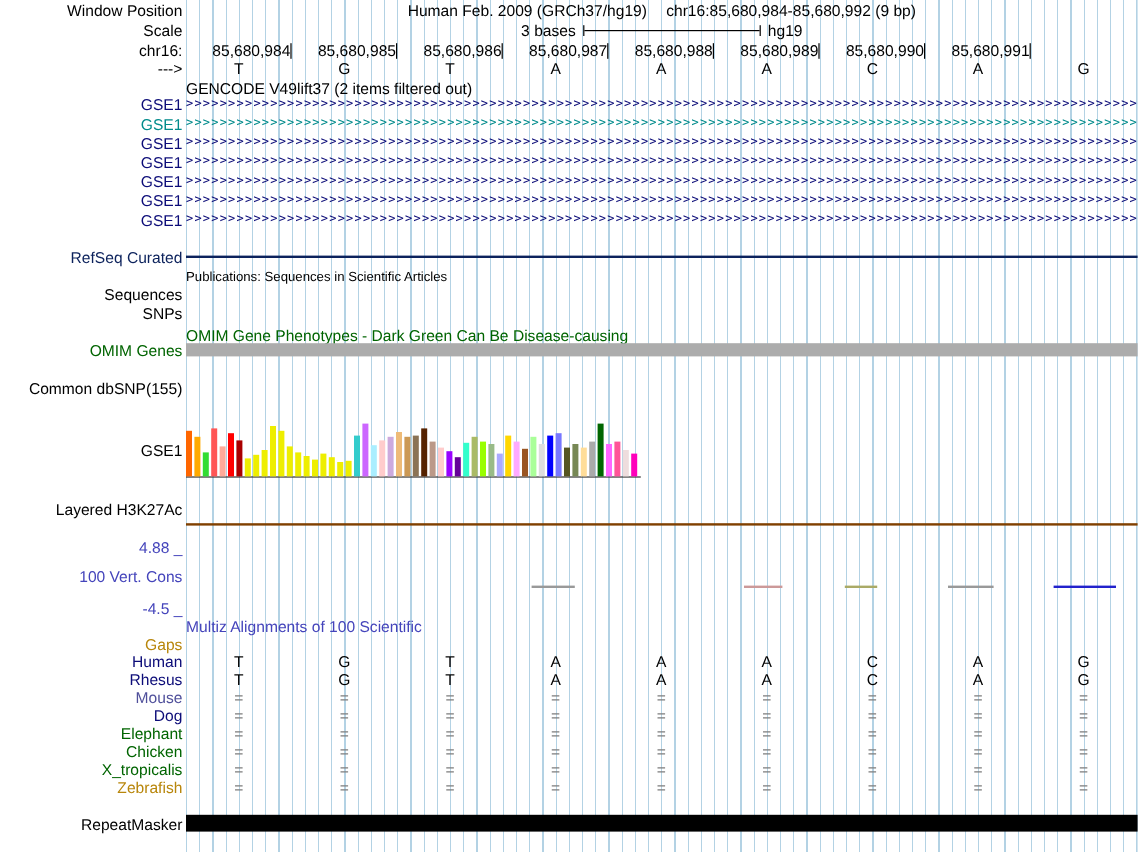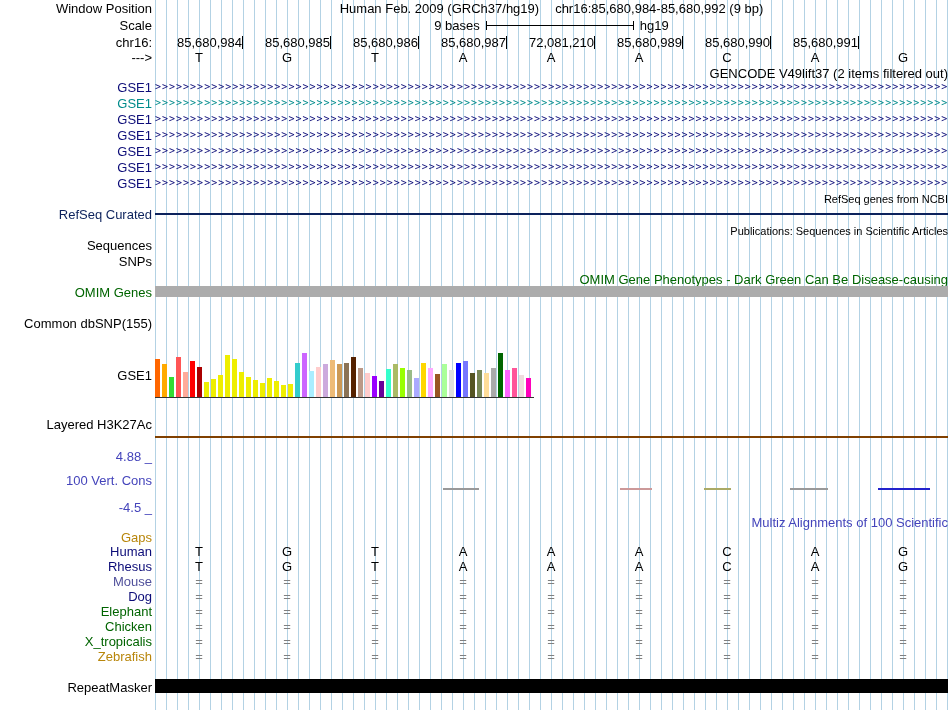--- a/index.html
+++ b/index.html
@@ -3,21 +3,21 @@
 <meta charset="utf-8">
 <style>
   *{margin:0;padding:0;box-sizing:border-box;}
   body{background:#fff;}
   #app{position:relative;width:950px;height:710px;background:#fff;overflow:hidden;
     font-family:"Liberation Sans",sans-serif;font-size:13px;color:#000;}
   .grid{position:absolute;left:155px;top:0;width:793px;height:710px;
     background-image:repeating-linear-gradient(to right,#B3D2E4 0,#B3D2E4 1px,transparent 1px,transparent 11px);}
   .lbl{position:absolute;left:0;width:152px;height:15px;line-height:15px;text-align:right;white-space:nowrap;}
   .row{position:absolute;left:155px;width:793px;height:15px;line-height:15px;white-space:nowrap;}
-  .center{text-align:right;}
+  .center{text-align:left;}
   .small{font-size:11px;}
   .green{color:#006400;}
   .blue{color:#4444BB;}
   .orange{color:#B8860B;}
   .navy{color:#0C225C;}
   .hdr-center{display:flex;justify-content:center;align-items:center;gap:16px;}
   .scale-wrap{display:flex;justify-content:center;align-items:center;gap:6px;}
   .scale-bar{width:148px;height:9px;border-left:1px solid #000;border-right:1px solid #000;
     background:linear-gradient(#000,#000) center/100% 1px no-repeat;}
   .pos{display:inline-block;width:88px;text-align:right;border-right:1px solid #000;height:13px;line-height:13px;margin-top:1px;}
@@ -57,32 +57,31 @@
 
   <div class="row" style="top:1px">
     <div class="hdr-center">
       <span>Human Feb. 2009 (GRCh37/hg19)</span>
       <span>chr16:85,680,984-85,680,992 (9 bp)</span>
     </div>
   </div>
 
   <div class="row" style="top:18px">
     <div class="scale-wrap">
-      <span>9 bases</span>
+      <span>3 bases</span>
       <span class="scale-bar"></span>
       <span>hg19</span>
     </div>
   </div>
 
-  <div class="row" style="top:35px"><span class="pos">85,680,984</span><span class="pos">85,680,985</span><span class="pos">85,680,986</span><span class="pos">85,680,987</span><span class="pos">72,081,210</span><span class="pos">85,680,989</span><span class="pos">85,680,990</span><span class="pos">85,680,991</span></div>
+  <div class="row" style="top:35px"><span class="pos">85,680,984</span><span class="pos">85,680,985</span><span class="pos">85,680,986</span><span class="pos">85,680,987</span><span class="pos">85,680,988</span><span class="pos">85,680,989</span><span class="pos">85,680,990</span><span class="pos">85,680,991</span></div>
   <div class="row" style="top:50px"><span class="nt">T</span><span class="nt">G</span><span class="nt">T</span><span class="nt">A</span><span class="nt">A</span><span class="nt">A</span><span class="nt">C</span><span class="nt">A</span><span class="nt">G</span></div>
 
   <div class="row center" style="top:66px">GENCODE V49lift37 (2 items filtered out)</div>
 
-  <div class="row center small" style="top:192px">RefSeq genes from NCBI</div>
   <div class="hline" style="top:213px;height:2px"></div>
 
   <div class="row center small" style="top:224px">Publications: Sequences in Scientific Articles</div>
 
   <div class="row center green" style="top:272px">OMIM Gene Phenotypes - Dark Green Can Be Disease-causing</div>
   <div class="hline omim-bar" style="top:286px;height:11px"></div>
 
 
   <div class="gtex-chart">
       <div class="gtex-bar" style="height: 38px; background: rgb(255, 102, 0);"></div>

